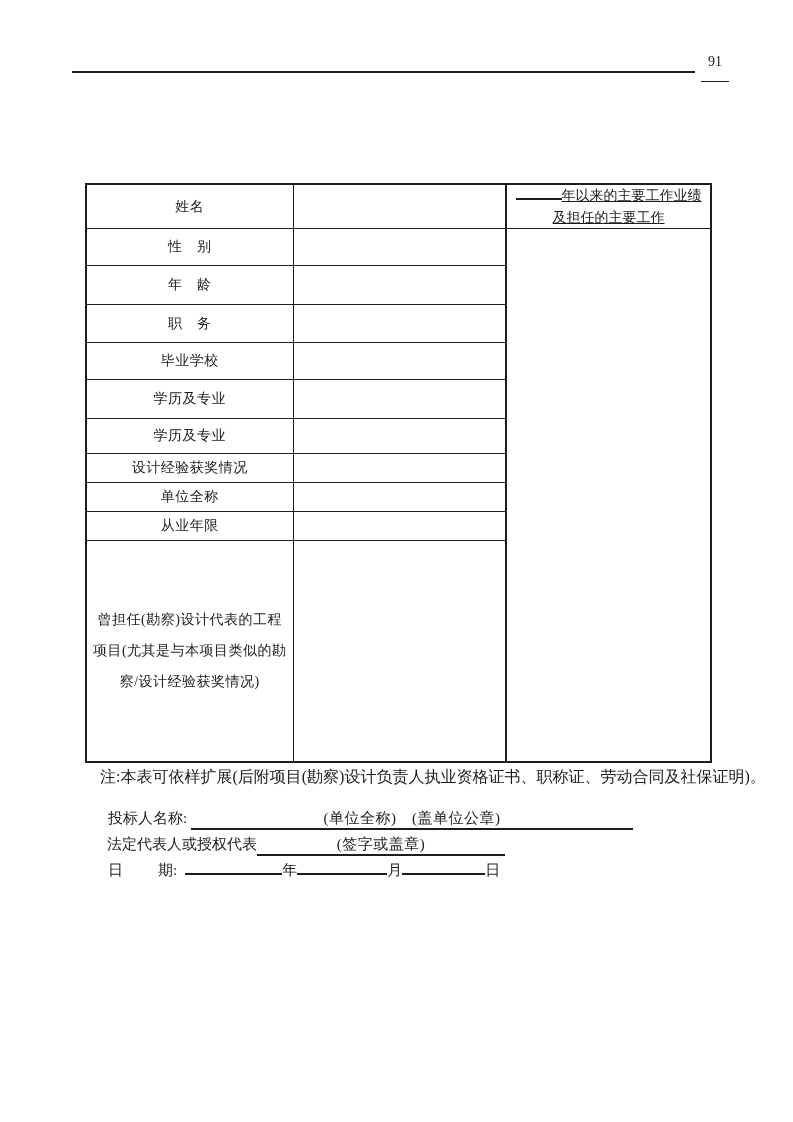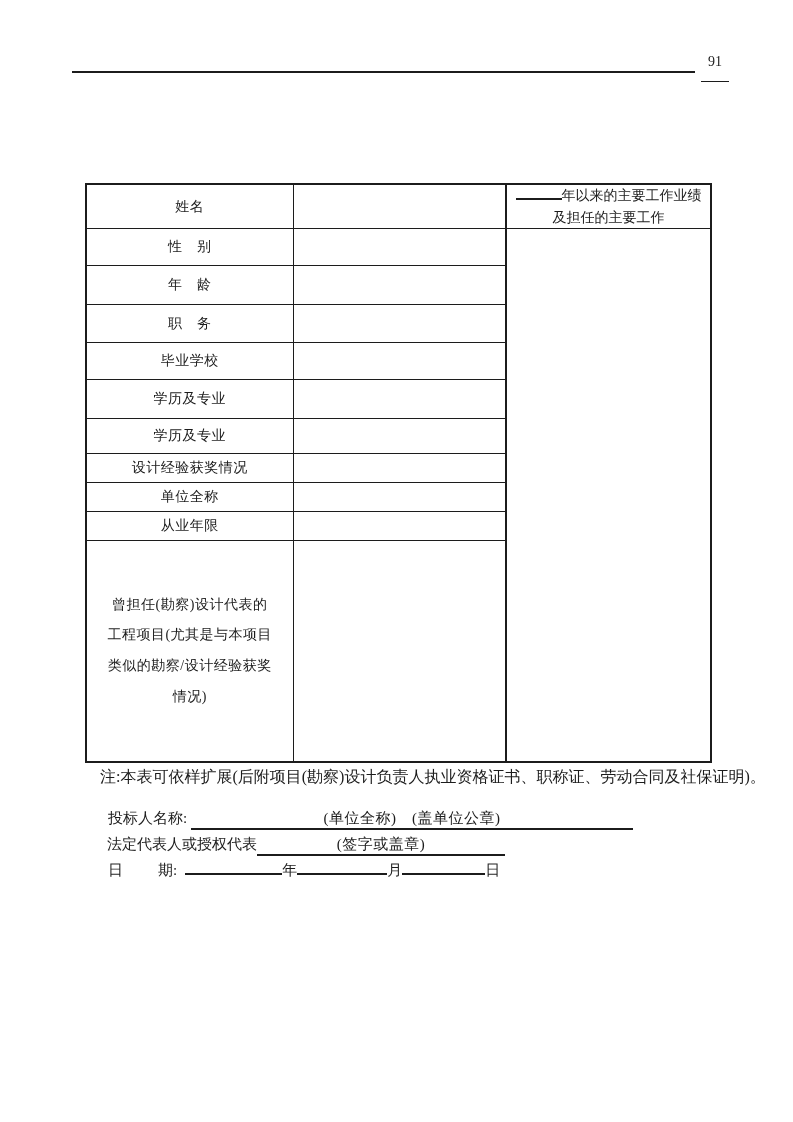--- a/index.html
+++ b/index.html
@@ -38,24 +38,24 @@
     font-size: 14px;
     border: 2px solid #1c1c1c;
   }
   .info-table td {
     border: 1px solid #1c1c1c;
     vertical-align: middle;
     padding: 0;
   }
   .label-cell { text-align: center; letter-spacing: 0.5px; }
   .label-cell.big {
-    padding: 6px 19px; line-height: 2.2; text-align: center;
+    padding: 6px 4px; line-height: 2.2; text-align: center;
   }
   .value-cell { background: #ffffff; }
-  .right-col { border-left-width: 2px !important; }
+  .right-col { border-left-width: 2px !important; text-decoration: underline; }
   .right-header-cell { text-align: center; line-height: 1.55; padding: 2px 2px; }
   .blank-underline {
     display: inline-block; width: 46px; height: 0.9em;
     border-bottom: 2px solid #1c1c1c;
     vertical-align: baseline;
   }
   
   .note {
     position: absolute; left: 100px; top: 767px;
     font-size: 16px; white-space: nowrap; letter-spacing: 0px;

